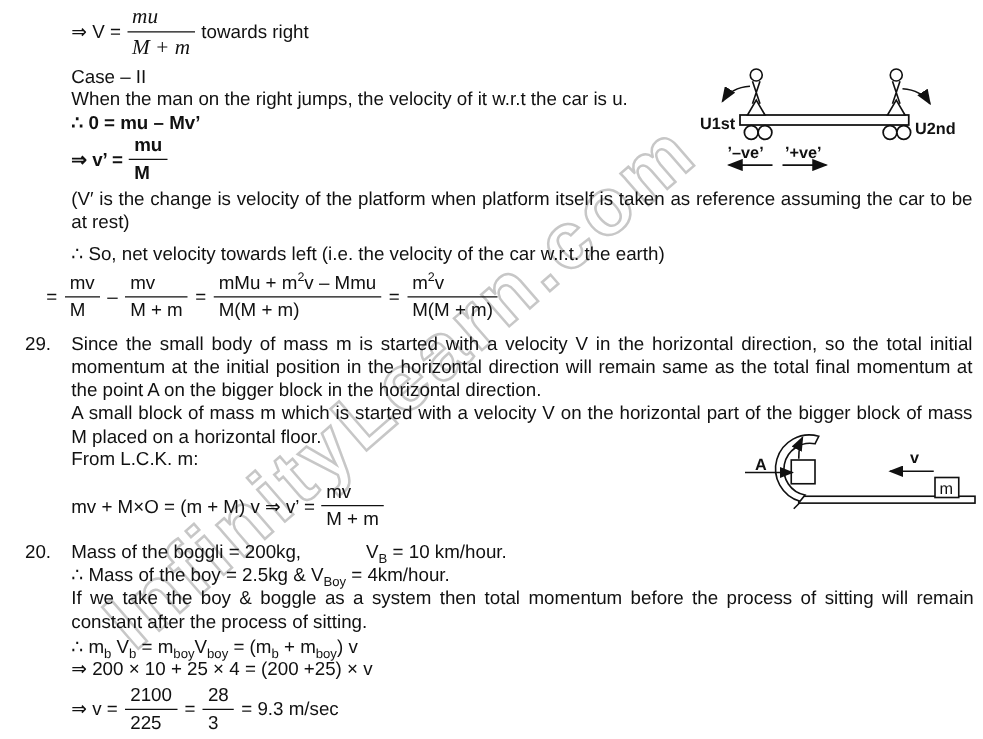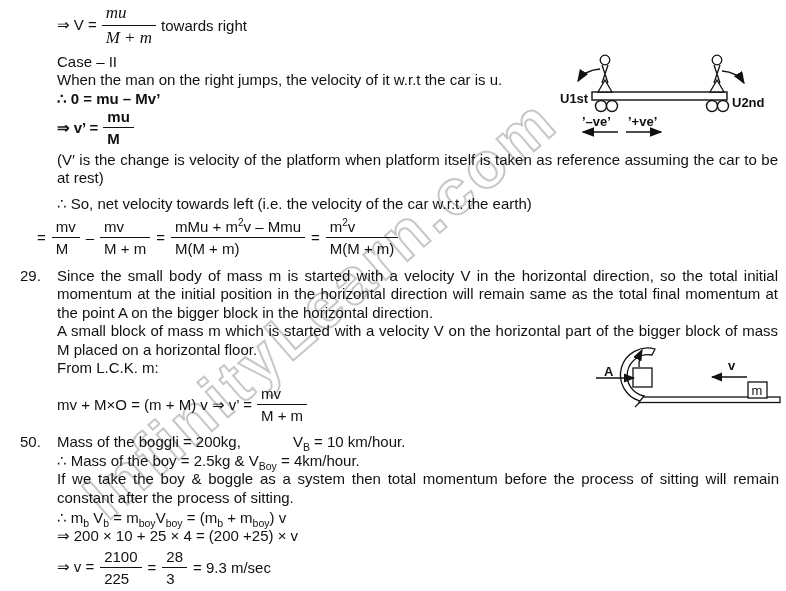--- a/index.html
+++ b/index.html
@@ -97,21 +97,21 @@
     <p class="line">From L.C.K. m:</p>
   </div>
   <div class="abs eqrow" style="left:57px; top:385px;">
     <span>mv + M×O = (m + M) v ⇒ v’ =</span>
     <span class="frac">
       <span class="top">mv</span>
       <span class="bot">M + m</span>
     </span>
   </div>
 
-  <div class="abs line" style="left:20px; top:433px;">50.</div>
+  <div class="abs line" style="left:20px; top:433px;">20.</div>
   <div class="abs" style="left:57px; top:433px; width:722px;">
     <div class="line">
       <span>Mass of the boggli = 200kg,</span><span class="vb"><span>V</span><sub>B</sub><span> = 10 km/hour.</span></span>
     </div>
     <div class="line">
       <span>∴ Mass of the boy = 2.5kg &amp; V</span><sub>Boy</sub><span> = 4km/hour.</span>
     </div>
     <p class="just" style="line-height:18.8px;">If we take the boy &amp; boggle as a system then total momentum before the process of sitting will remain constant after the process of sitting.</p>
     <div class="line" style="line-height:19.5px;">
       <span>∴ m</span><sub>b</sub><span> V</span><sub>b</sub><span> = m</span><sub>boy</sub><span>V</span><sub>boy</sub><span> = (m</span><sub>b</sub><span> + m</span><sub>boy</sub><span>) v</span>

